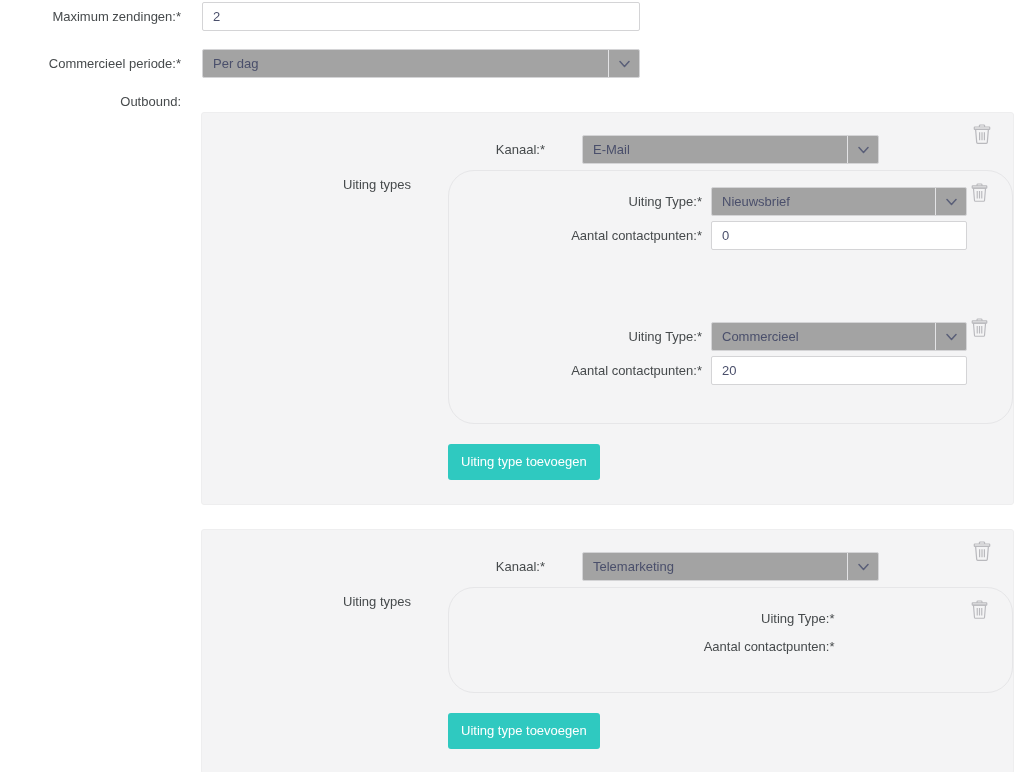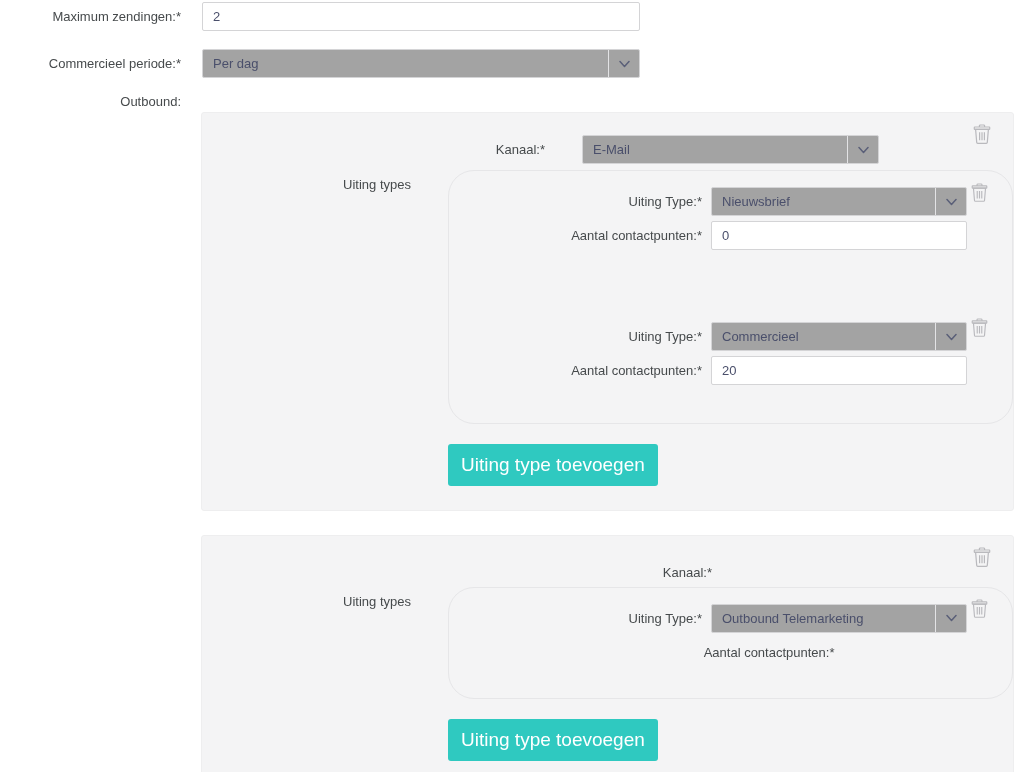--- a/index.html
+++ b/index.html
@@ -145,21 +145,21 @@
   .trash-outer { right: 22px; top: 11px; }
   .trash-inner { right: 24px; top: 11px; }
 
   .btn {
     display: inline-block;
     background: #2fc9c0;
     color: #ffffff;
     border: 0;
     border-radius: 3px;
     font-family: "Liberation Sans", sans-serif;
-    font-size: 19px;
+    font-size: 13px;
     line-height: 1;
     padding: 11px 13px 12px 13px;
     cursor: pointer;
   }
 
   .uiting-group { padding-bottom: 2px; border-radius: 26px; }
   .uiting-card  { padding: 16px 0 18px 0; position: relative; }
   .uiting-card + .uiting-card { margin-top: 22px; }
 </style>
 </head>
@@ -318,20 +318,30 @@
               <path d="M2.6 5.4 h12.8 l-1.1 13.0 a1 1 0 0 1 -1 0.9 h-8.6 a1 1 0 0 1 -1 -0.9 z"></path>
               <rect x="1.3" y="3.0" width="15.4" height="2.4" rx="0.5"></rect>
               <path d="M6.4 3.0 v-1.1 a0.9 0.9 0 0 1 0.9 -0.9 h3.4 a0.9 0.9 0 0 1 0.9 0.9 v1.1"></path>
               <path d="M6.6 8.3 v8.0 M9.0 8.3 v8.0 M11.4 8.3 v8.0"></path>
             </g>
           </svg>
         </button>
 
         <div class="sub-row">
           <div class="sub-label lbl-kanaal">Kanaal:*</div>
+          <div class="gap-16">
+            <div class="select w-kanaal">
+              <span>Telemarketing</span>
+              <span class="caret-box">
+                <svg width="11" height="8" viewBox="0 0 11 8" aria-hidden="true">
+                  <path d="M1 1.6 L5.5 6.4 L10 1.6" fill="none" stroke="#5a5f78" stroke-width="1.5" stroke-linecap="round" stroke-linejoin="round"></path>
+                </svg>
+              </span>
+            </div>
+          </div>
         </div>
 
         <div class="sub-row" style="margin-top:6px;">
           <div class="sub-label lbl-kanaal">Uiting types</div>
 
           <div class="gap-16" style="width:579px;">
 
             <div class="panel-inner uiting-group" style="padding:0 0 20px 0;">
 
               <div class="uiting-card">
@@ -341,30 +351,20 @@
                       <path d="M2.6 5.4 h12.8 l-1.1 13.0 a1 1 0 0 1 -1 0.9 h-8.6 a1 1 0 0 1 -1 -0.9 z"></path>
                       <rect x="1.3" y="3.0" width="15.4" height="2.4" rx="0.5"></rect>
                       <path d="M6.4 3.0 v-1.1 a0.9 0.9 0 0 1 0.9 -0.9 h3.4 a0.9 0.9 0 0 1 0.9 0.9 v1.1"></path>
                       <path d="M6.6 8.3 v8.0 M9.0 8.3 v8.0 M11.4 8.3 v8.0"></path>
                     </g>
                   </svg>
                 </button>
 
                 <div class="sub-row">
                   <div class="sub-label lbl-field">Uiting Type:*</div>
-                  <div class="gap-8">
-                    <div class="select w-uiting">
-                      <span>Outbound Telemarketing</span>
-                      <span class="caret-box">
-                        <svg width="11" height="8" viewBox="0 0 11 8" aria-hidden="true">
-                          <path d="M1 1.6 L5.5 6.4 L10 1.6" fill="none" stroke="#5a5f78" stroke-width="1.5" stroke-linecap="round" stroke-linejoin="round"></path>
-                        </svg>
-                      </span>
-                    </div>
-                  </div>
                 </div>
 
                 <div class="sub-row" style="margin-top:5px;">
                   <div class="sub-label lbl-field">Aantal contactpunten:*</div>
                 </div>
               </div>
 
             </div>
 
             <button class="btn" style="margin-top:20px;">Uiting type toevoegen</button>

